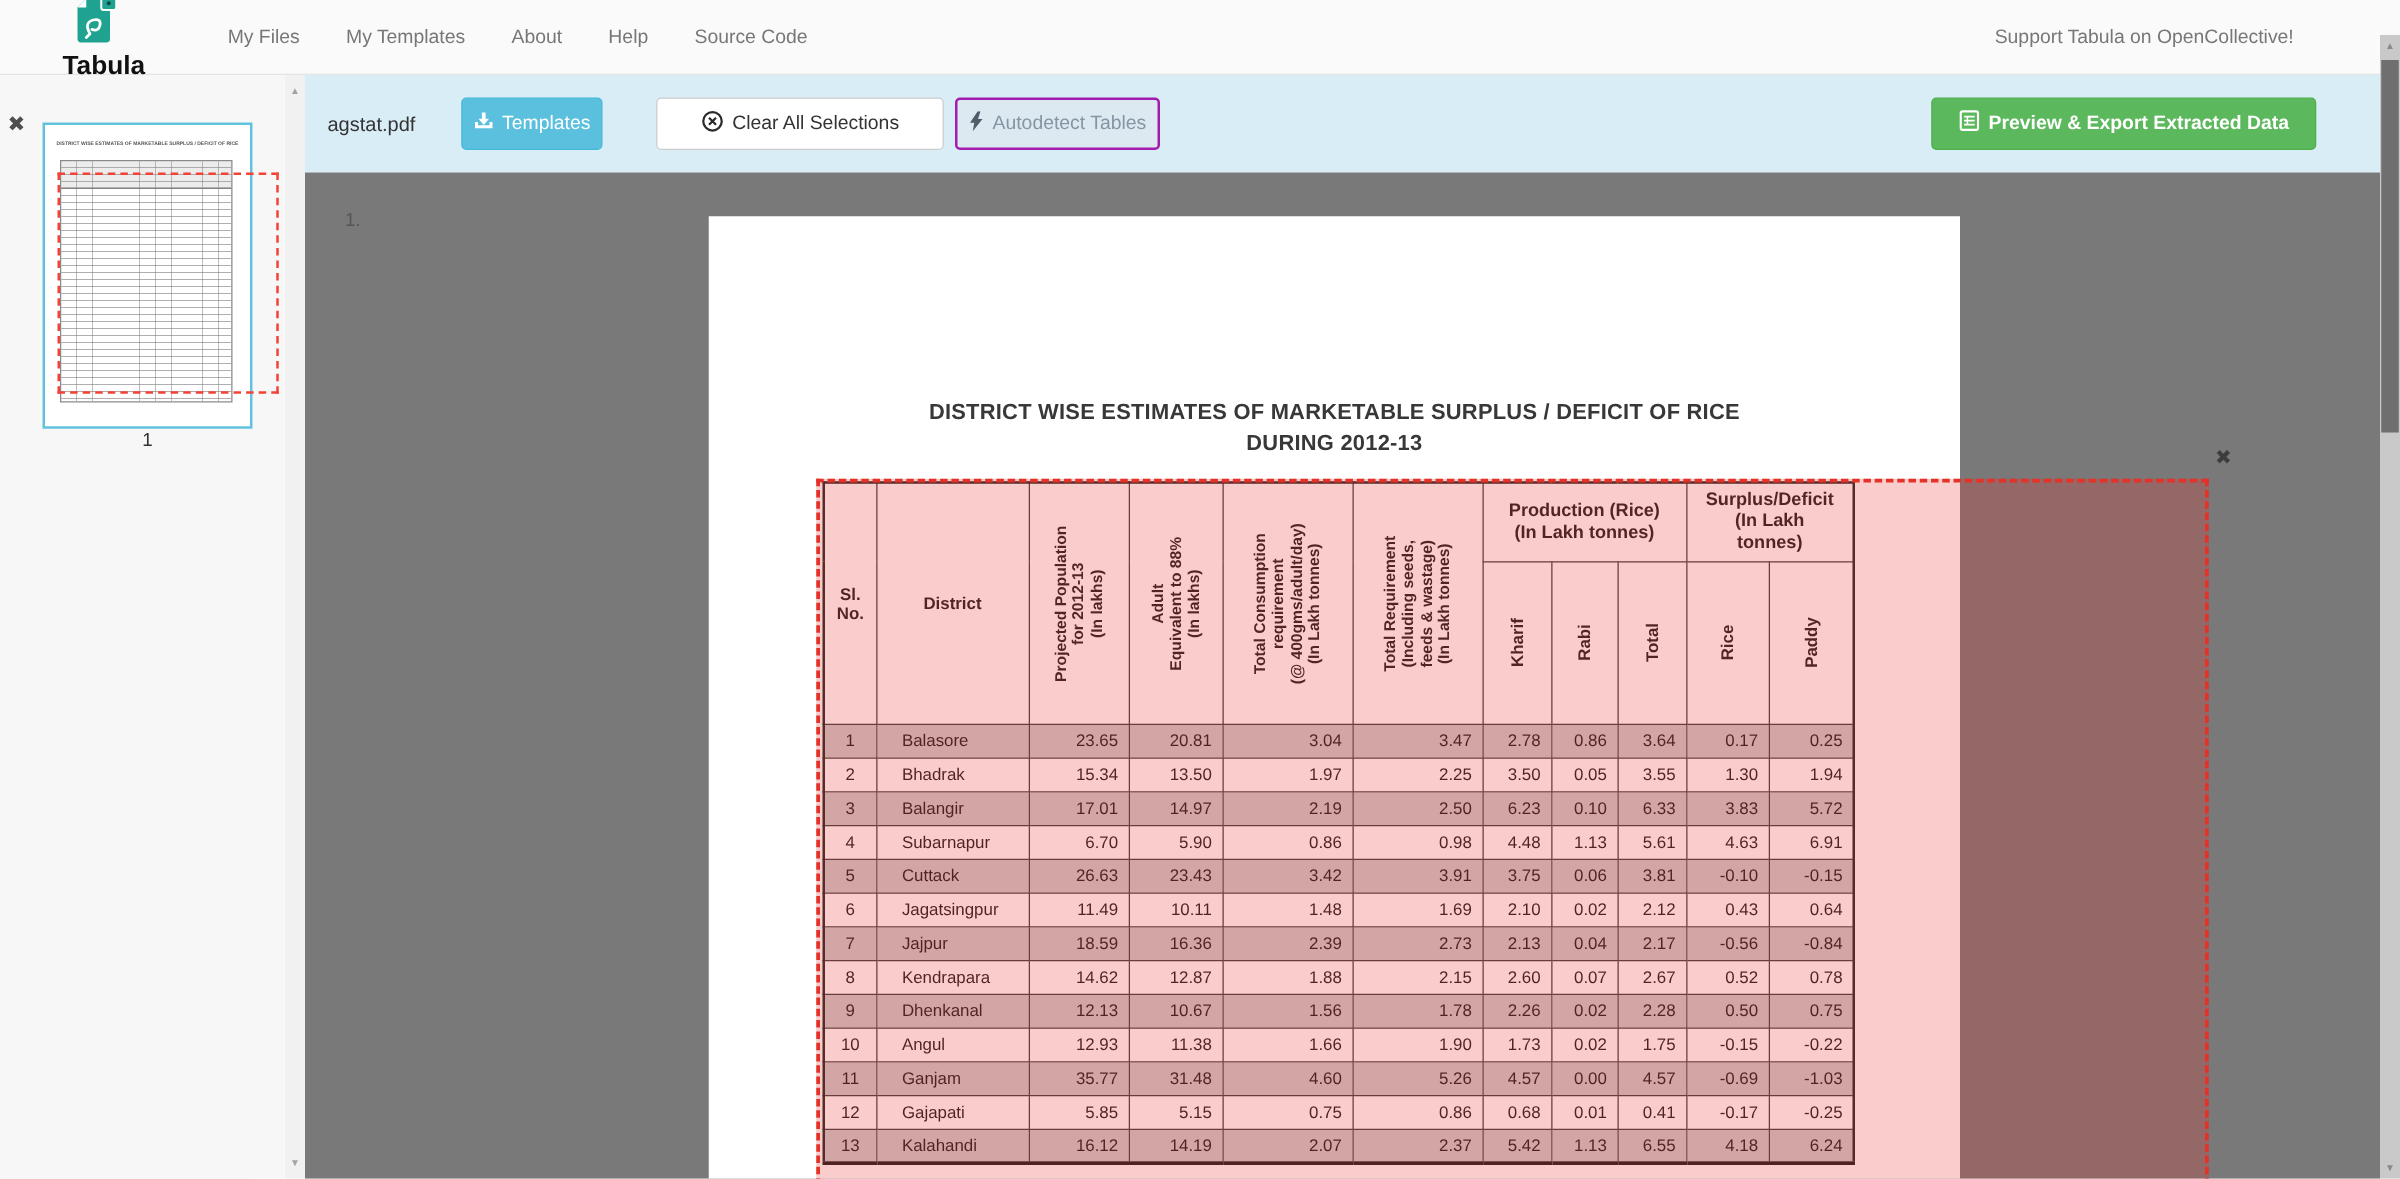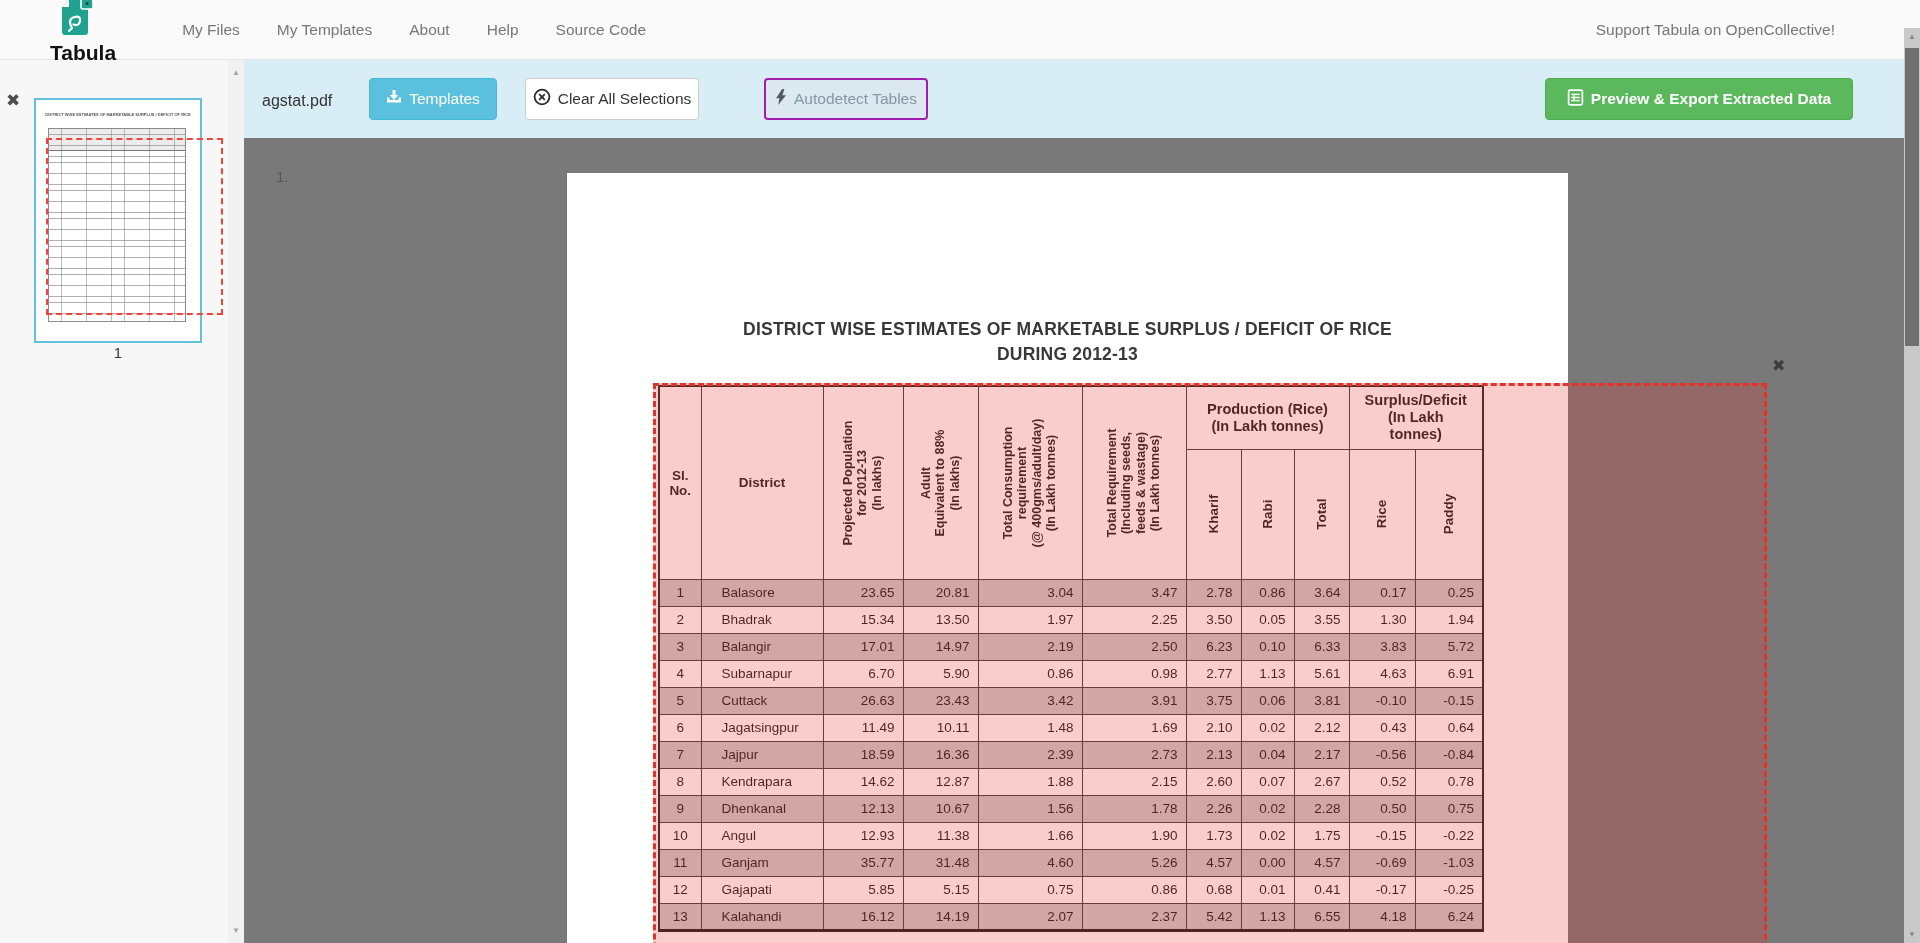--- a/index.html
+++ b/index.html
@@ -19,22 +19,22 @@
   .support-link { font-size:15.5px; color:#777; cursor:pointer; }
 
   
   .toolbar { position:absolute; left:244px; top:60px; width:1660px; height:78px;
              background:#d9edf7; }
   .filename { position:absolute; left:18px; top:0; height:82px; display:flex; align-items:center;
               font-size:16px; font-weight:500; color:#333; }
   .btn { position:absolute; top:18px; height:42px; display:inline-flex; align-items:center;
          justify-content:center; gap:7px; border-radius:4px; font-size:15.5px; cursor:pointer;
          padding:0 14px; white-space:nowrap; }
-  .btn-templates { left:125px; width:128px; background:#5bc0de; border:1px solid #46b8da; color:#fff; }
-  .btn-clear { left:281px; width:174px; background:#fff; border:1px solid #ccc; color:#333; }
+  .btn-templates { left:125px; width:113px; background:#5bc0de; border:1px solid #46b8da; color:#fff; }
+  .btn-clear { left:281px; width:230px; background:#fff; border:1px solid #ccc; color:#333; }
   .btn-autodetect { left:520px; width:164px; background:#dde9f0; border:2px solid #a21caf;
                     color:#8496a3; cursor:default; }
   .btn-export { right:51px; width:308px; background:#5cb85c; border:1px solid #4cae4c;
                 color:#fff; font-weight:bold; }
   .btn svg { flex:0 0 auto; }
 
   
   .sidebar { position:absolute; left:0; top:60px; width:244px; height:883px; background:#f7f7f7; }
   .thumb-close { position:absolute; left:6px; top:30px; font-size:17px; font-weight:bold;
                  color:#4f4f4f; cursor:pointer; }
@@ -291,21 +291,21 @@
               <td class="c9">3.83</td>
               <td class="c10">5.72</td>
             </tr>
             <tr>
               <td class="c0">4</td>
               <td class="c1">Subarnapur</td>
               <td class="c2">6.70</td>
               <td class="c3">5.90</td>
               <td class="c4">0.86</td>
               <td class="c5">0.98</td>
-              <td class="c6">2.77</td>
+              <td class="c6">4.48</td>
               <td class="c7">1.13</td>
               <td class="c8">5.61</td>
               <td class="c9">4.63</td>
               <td class="c10">6.91</td>
             </tr>
             <tr>
               <td class="c0">5</td>
               <td class="c1">Cuttack</td>
               <td class="c2">26.63</td>
               <td class="c3">23.43</td>

